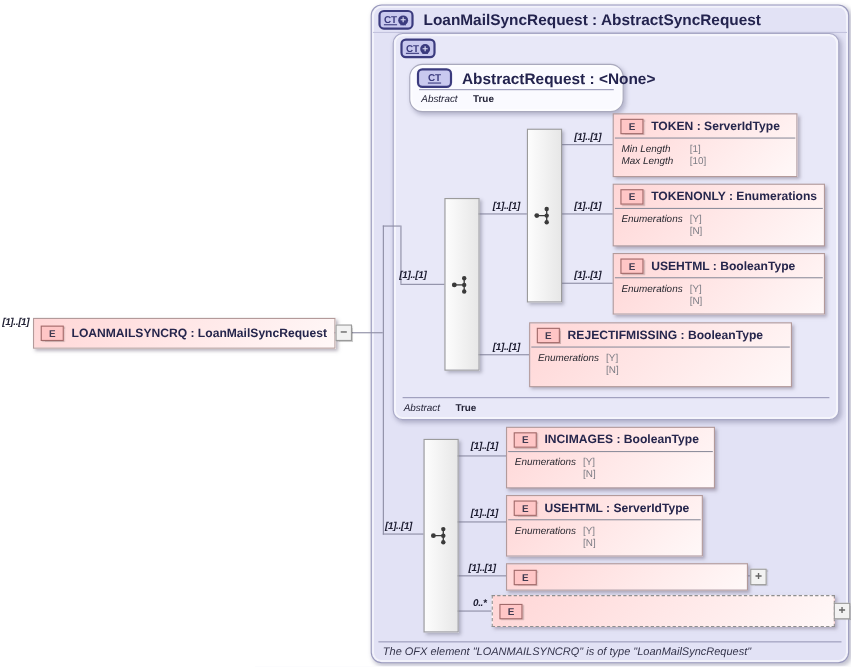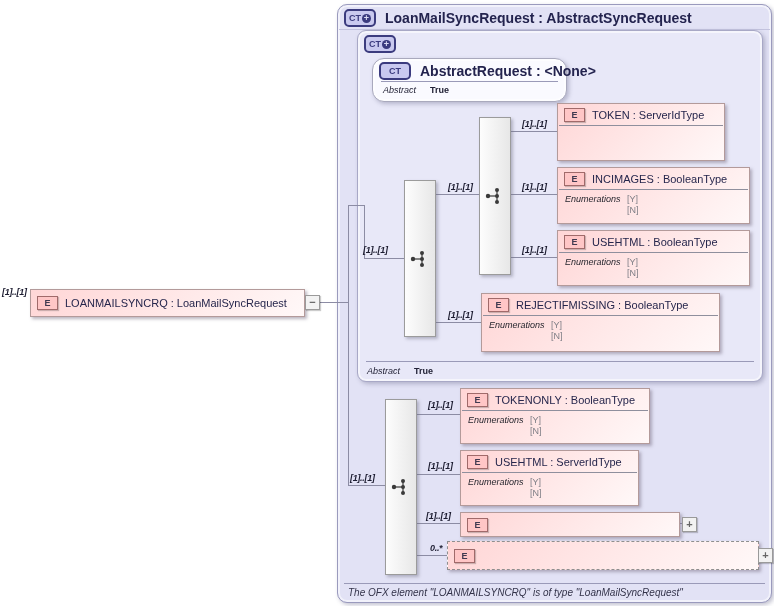--- a/index.html
+++ b/index.html
@@ -13,21 +13,21 @@
     background:#e2e2f5;
     box-shadow:inset 0 0 0 2px rgba(255,255,255,.55), 2px 2px 4px rgba(120,120,150,.45);
   }
   .ctbox.sync{background:#e8e8f8;border-color:#a8a8c6;border-radius:9px;}
   .ctbox.req{background:#fafaff;border-color:#a9a9bd;border-radius:12px;}
   .ct-header{position:absolute;left:6px;top:4px;display:flex;align-items:center;gap:9px;white-space:nowrap;}
   .ct-title{font-size:14px;font-weight:bold;color:#23234e;}
   .ctbadge{
     display:inline-flex;align-items:center;justify-content:center;gap:1px;
     min-width:24px;height:14px;padding:0 2px;border:2px solid #3b3b7e;border-radius:5px;
-    background:#c9c9ef;font-size:9px;font-weight:bold;color:#3b3b7e;
+    background:#c9c9ef;font-size:9px;font-weight:bold;color:#3b3b7e;text-decoration:underline;
   }
   .plus-circle{
     display:inline-flex;align-items:center;justify-content:center;
     width:9px;height:9px;border-radius:50%;background:#3b3b7e;color:#dcdcf4;
     font-size:9px;font-weight:bold;line-height:9px;
   }
   .hdr-line{position:absolute;left:1px;right:1px;top:24px;height:1px;background:#c3c3de;}
   .foot-line{position:absolute;left:6px;right:6px;bottom:18px;height:1px;background:#9a9ab8;}
   .footnote{position:absolute;left:10px;bottom:4px;font-size:10px;font-style:italic;color:#33334a;white-space:nowrap;}
   .abs-line{position:absolute;height:1px;background:#9a9ab8;}
@@ -35,21 +35,21 @@
   .abs-label{font-style:italic;}
   .abs-value{font-weight:bold;margin-left:14px;}
   
   .ebox{
     position:absolute;border:1px solid #b39a9a;
     background:linear-gradient(135deg,#ffd6d6 0%,#ffe9e9 55%,#fff8f8 100%);
     box-shadow:2px 2px 3px rgba(120,110,130,.5);
   }
   .ebox.dashed{border:1px dashed #8f8f8f;}
   .ebox-title{display:flex;align-items:center;gap:7px;padding:3px 6px;height:15px;white-space:nowrap;}
-  .ename{font-size:11px;font-weight:normal;color:#26264c;}
+  .ename{font-size:11px;font-weight:bold;color:#26264c;}
   .ebadge{
     display:inline-flex;align-items:center;justify-content:center;flex:0 0 auto;
     width:19px;height:12px;border:1px solid #a06a6a;background:#ffc6c6;
     font-size:9px;font-weight:bold;color:#403a50;box-shadow:1px 1px 1px rgba(0,0,0,.2);
   }
   .edivider{height:1px;background:#8f8f9d;margin:0 1px;}
   .efacets{padding:4px 7px 0 7px;font-size:9px;line-height:11px;}
   .frow{display:flex;}
   .flabel{width:62px;font-style:italic;color:#26262e;flex:0 0 auto;}
   .fvals{color:#7d7d85;}
@@ -174,77 +174,91 @@
       <circle cx="12" cy="16" r="2" fill="#3a3a3a"></circle>
     </svg>
   </div>
 
   <div class="ebox" style="left:557px;top:103px;width:166px;height:56px">
     <div class="ebox-title">
       <span class="ebadge">E</span>
       <span class="ename">TOKEN : ServerIdType</span>
     </div>
     <div class="edivider"></div>
+    <div class="efacets">
+      <div class="frow">
+        <span class="flabel">Min Length</span>
+        <span class="fvals">
+            <span>[1]</span>
+          </span>
+      </div>
+      <div class="frow">
+        <span class="flabel">Max Length</span>
+        <span class="fvals">
+            <span>[10]</span>
+          </span>
+      </div>
+    </div>
   </div>
 
   <div class="ebox" style="left:557px;top:167px;width:191px;height:55px">
     <div class="ebox-title">
       <span class="ebadge">E</span>
+      <span class="ename">TOKENONLY : Enumerations</span>
+    </div>
+    <div class="edivider"></div>
+    <div class="efacets">
+      <div class="frow">
+        <span class="flabel">Enumerations</span>
+        <span class="fvals">
+          <span>[Y]</span>
+          <span>[N]</span>
+        </span>
+      </div>
+    </div>
+  </div>
+
+  <div class="ebox" style="left:557px;top:230px;width:191px;height:54px">
+    <div class="ebox-title">
+      <span class="ebadge">E</span>
+      <span class="ename">USEHTML : BooleanType</span>
+    </div>
+    <div class="edivider"></div>
+    <div class="efacets">
+      <div class="frow">
+        <span class="flabel">Enumerations</span>
+        <span class="fvals">
+          <span>[Y]</span>
+          <span>[N]</span>
+        </span>
+      </div>
+    </div>
+  </div>
+
+  <div class="ebox" style="left:481px;top:293px;width:237px;height:57px">
+    <div class="ebox-title">
+      <span class="ebadge">E</span>
+      <span class="ename">REJECTIFMISSING : BooleanType</span>
+    </div>
+    <div class="edivider"></div>
+    <div class="efacets">
+      <div class="frow">
+        <span class="flabel">Enumerations</span>
+        <span class="fvals">
+          <span>[Y]</span>
+          <span>[N]</span>
+        </span>
+      </div>
+    </div>
+  </div>
+
+  <div class="ebox" style="left:460px;top:388px;width:188px;height:54px">
+    <div class="ebox-title">
+      <span class="ebadge">E</span>
       <span class="ename">INCIMAGES : BooleanType</span>
-    </div>
-    <div class="edivider"></div>
-    <div class="efacets">
-      <div class="frow">
-        <span class="flabel">Enumerations</span>
-        <span class="fvals">
-          <span>[Y]</span>
-          <span>[N]</span>
-        </span>
-      </div>
-    </div>
-  </div>
-
-  <div class="ebox" style="left:557px;top:230px;width:191px;height:54px">
-    <div class="ebox-title">
-      <span class="ebadge">E</span>
-      <span class="ename">USEHTML : BooleanType</span>
-    </div>
-    <div class="edivider"></div>
-    <div class="efacets">
-      <div class="frow">
-        <span class="flabel">Enumerations</span>
-        <span class="fvals">
-          <span>[Y]</span>
-          <span>[N]</span>
-        </span>
-      </div>
-    </div>
-  </div>
-
-  <div class="ebox" style="left:481px;top:293px;width:237px;height:57px">
-    <div class="ebox-title">
-      <span class="ebadge">E</span>
-      <span class="ename">REJECTIFMISSING : BooleanType</span>
-    </div>
-    <div class="edivider"></div>
-    <div class="efacets">
-      <div class="frow">
-        <span class="flabel">Enumerations</span>
-        <span class="fvals">
-          <span>[Y]</span>
-          <span>[N]</span>
-        </span>
-      </div>
-    </div>
-  </div>
-
-  <div class="ebox" style="left:460px;top:388px;width:188px;height:54px">
-    <div class="ebox-title">
-      <span class="ebadge">E</span>
-      <span class="ename">TOKENONLY : BooleanType</span>
     </div>
     <div class="edivider"></div>
     <div class="efacets">
       <div class="frow">
         <span class="flabel">Enumerations</span>
         <span class="fvals">
           <span>[Y]</span>
           <span>[N]</span>
         </span>
       </div>

